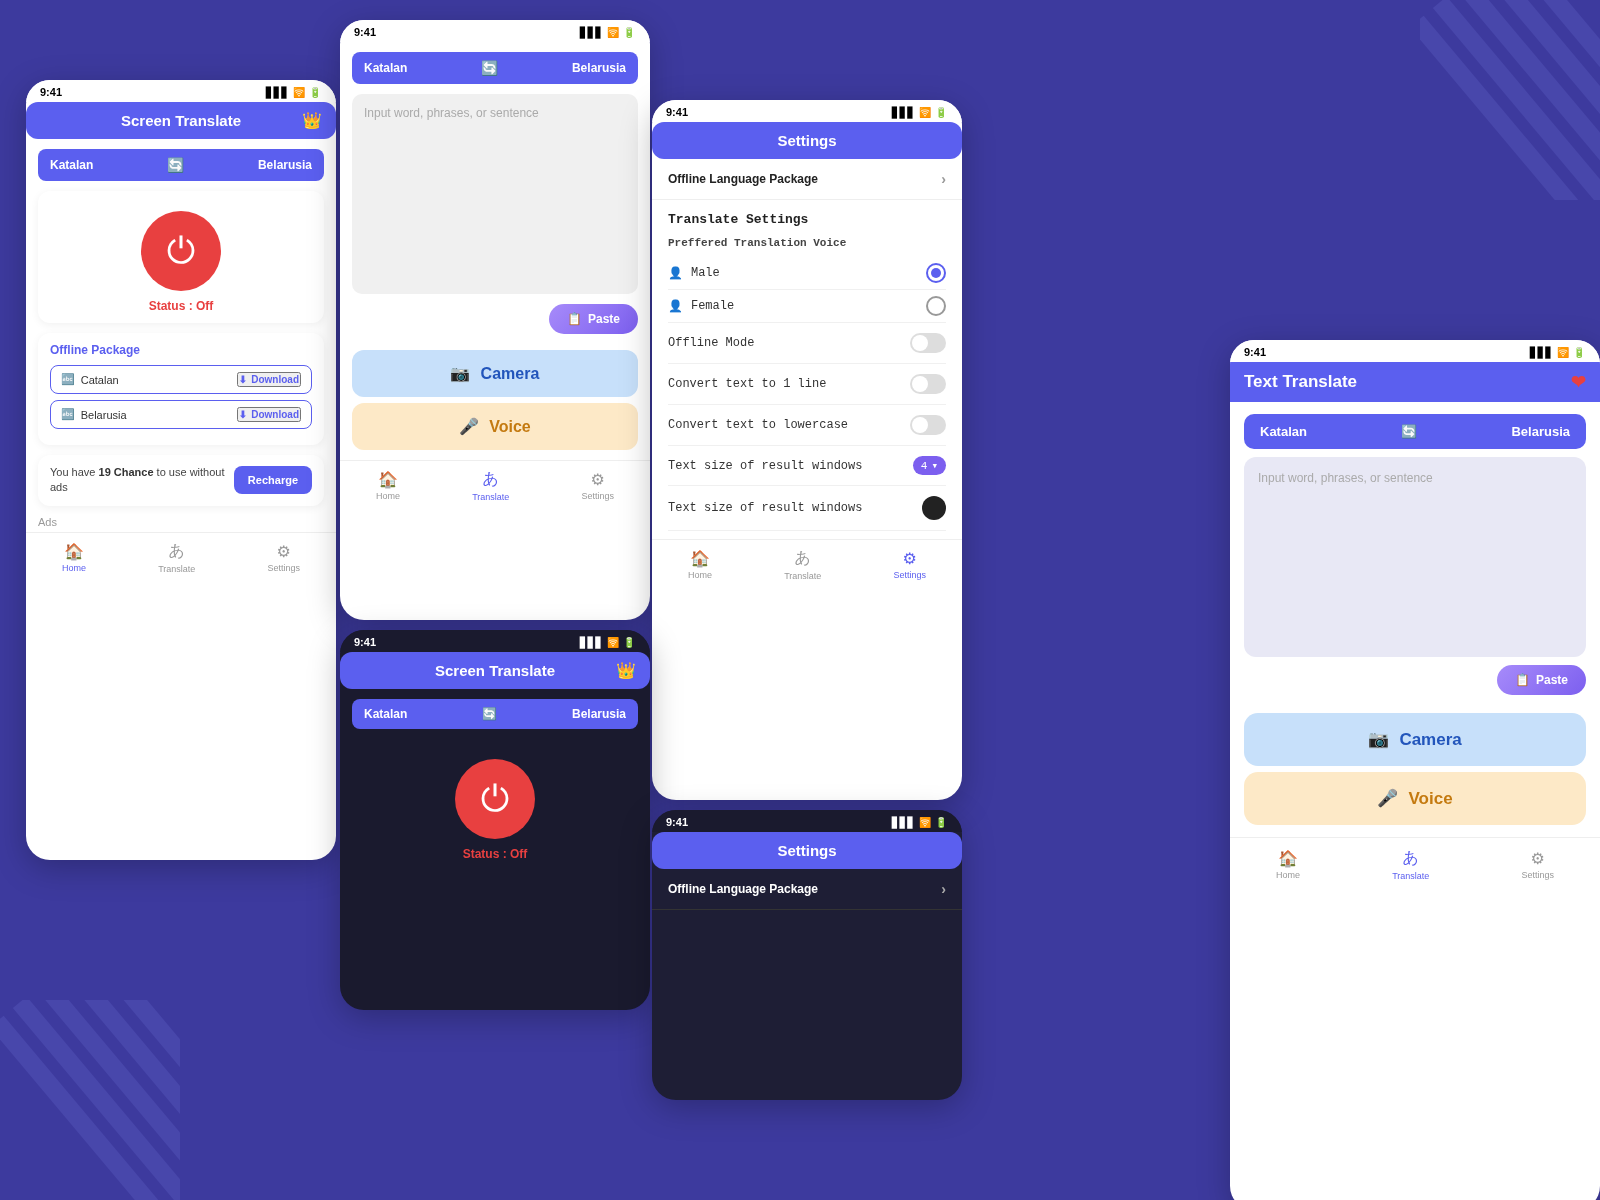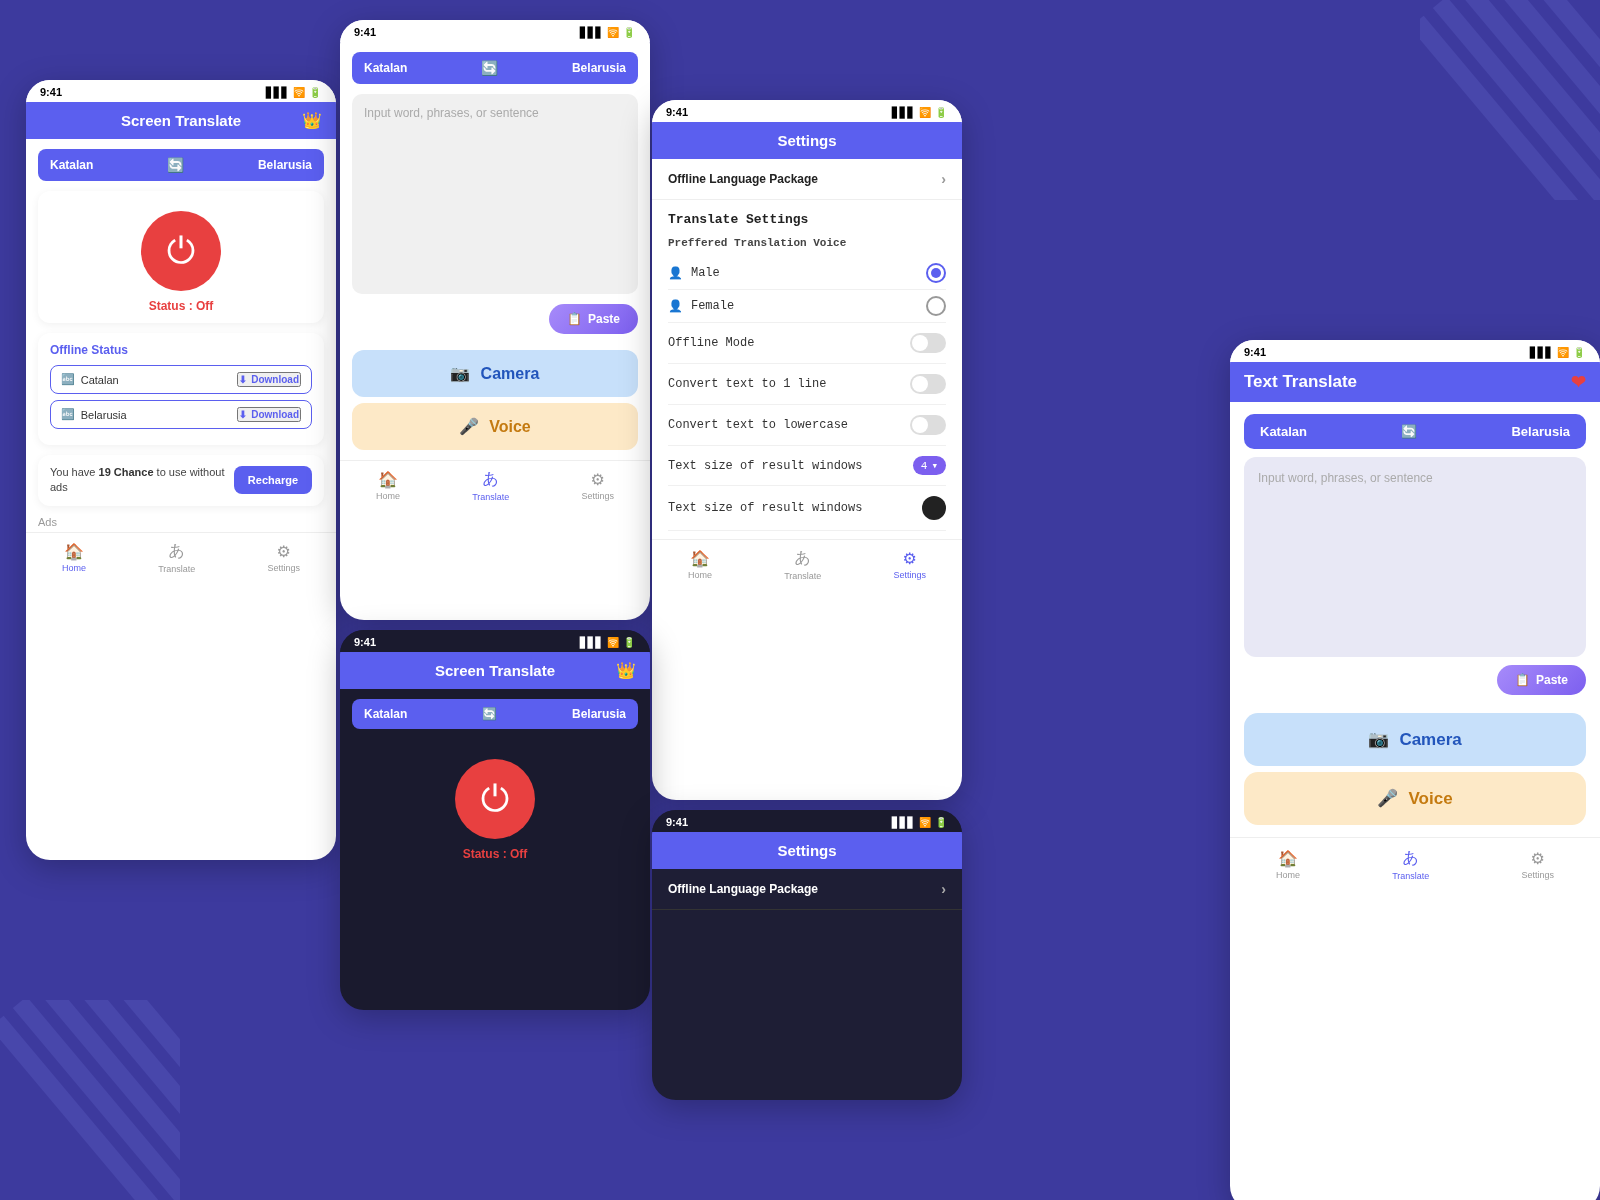--- a/index.html
+++ b/index.html
@@ -53,20 +53,21 @@
       background: #5b5fef;
       color: #fff;
       text-align: center;
       padding: 10px 14px;
       font-size: 15px;
       font-weight: 700;
       display: flex;
       align-items: center;
       justify-content: center;
       position: relative;
+      border-radius: 12px;
     }
     .app-header .header-icon {
       position: absolute;
       right: 14px;
       font-size: 16px;
     }
 
     
     .lang-row {
       display: flex;
@@ -430,21 +431,21 @@
     <div class="power-btn">
       <span>⏻</span>
     </div>
     <div class="status-text">
       <span>Status :</span>
       <span style="color:#e84040;font-weight:700">Off</span>
     </div>
   </div>
 
   <div class="offline-section">
-    <div class="offline-title">Offline Status</div>
+    <div class="offline-title">Offline Package</div>
     <div class="offline-item">
       <div class="offline-item-left">
         <span>🔤</span>
         <span>Catalan</span>
       </div>
       <button class="download-btn">
         <span>⬇</span>
         Download
       </button>
     </div>

